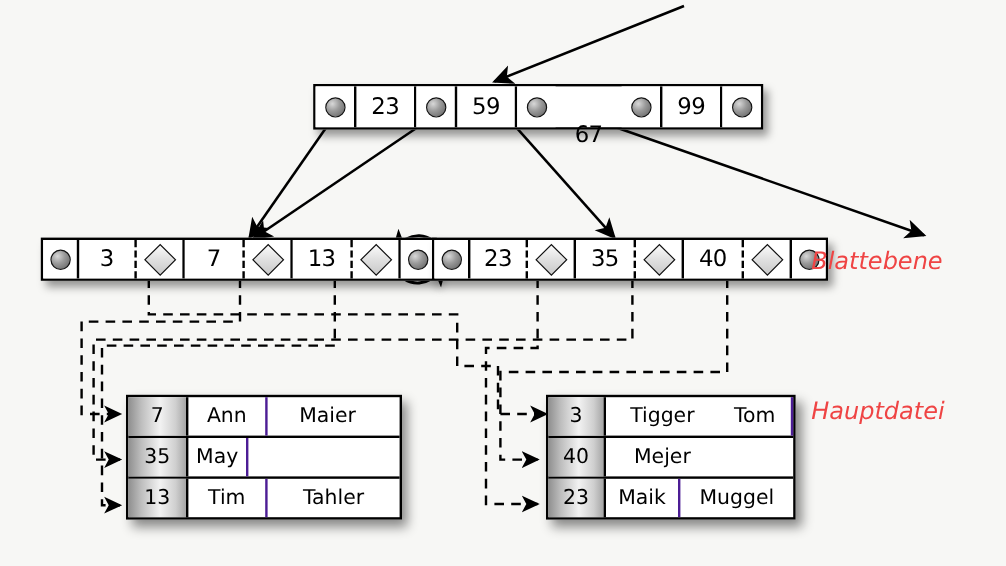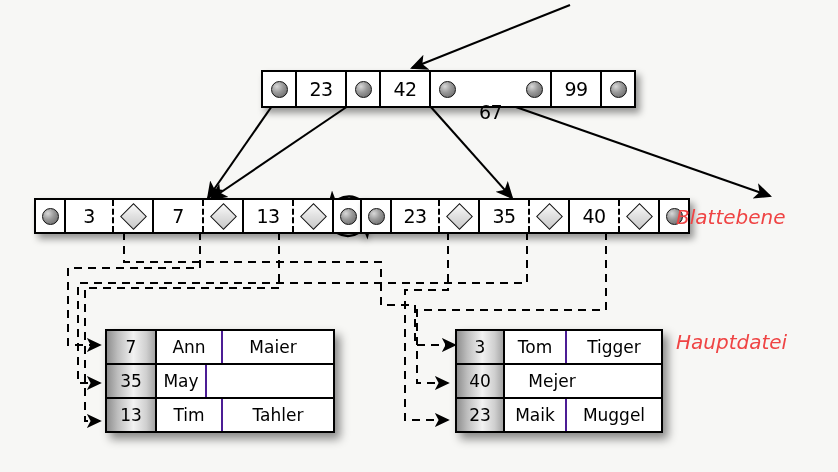--- a/index.html
+++ b/index.html
@@ -161,21 +161,21 @@
     <div class="cell ptr" style="width:32px;">
       <span class="bullet"></span>
     </div>
     <div class="cell key" style="width:52px;">
       <span class="keytext">23</span>
     </div>
     <div class="cell ptr" style="width:32px;">
       <span class="bullet"></span>
     </div>
     <div class="cell key" style="width:52px;">
-      <span class="keytext">42</span>
+      <span class="keytext">59</span>
     </div>
     <div class="cell ptr" style="width:32px;">
       <span class="bullet"></span>
     </div>
     <div class="cell key" style="width:55px;margin-top:40px;">
       <span class="keytext">67</span>
     </div>
     <div class="cell ptr" style="width:32px;">
       <span class="bullet"></span>
     </div>
@@ -254,22 +254,22 @@
     <div class="trow">
       <div class="tc c0" style="width:50px;">13</div>
       <div class="tc c1" style="width:66px;">Tim</div>
       <div class="tc c2" style="width:110px;">Tahler</div>
     </div>
   </div>
 
   <div class="table" style="left:455px;top:329px;width:208px;">
     <div class="trow">
       <div class="tc c0" style="width:48px;">3</div>
+      <div class="tc c2" style="width:94px;">Tigger</div>
       <div class="tc c1" style="width:62px;">Tom</div>
-      <div class="tc c2" style="width:94px;">Tigger</div>
     </div>
     <div class="trow">
       <div class="tc c0" style="width:48px;">40</div>
       <div class="tc c2" style="width:94px;">Mejer</div>
     </div>
     <div class="trow">
       <div class="tc c0" style="width:48px;">23</div>
       <div class="tc c1" style="width:62px;text-align:right;">Maik</div>
       <div class="tc c2" style="width:94px;">Muggel</div>
     </div>

